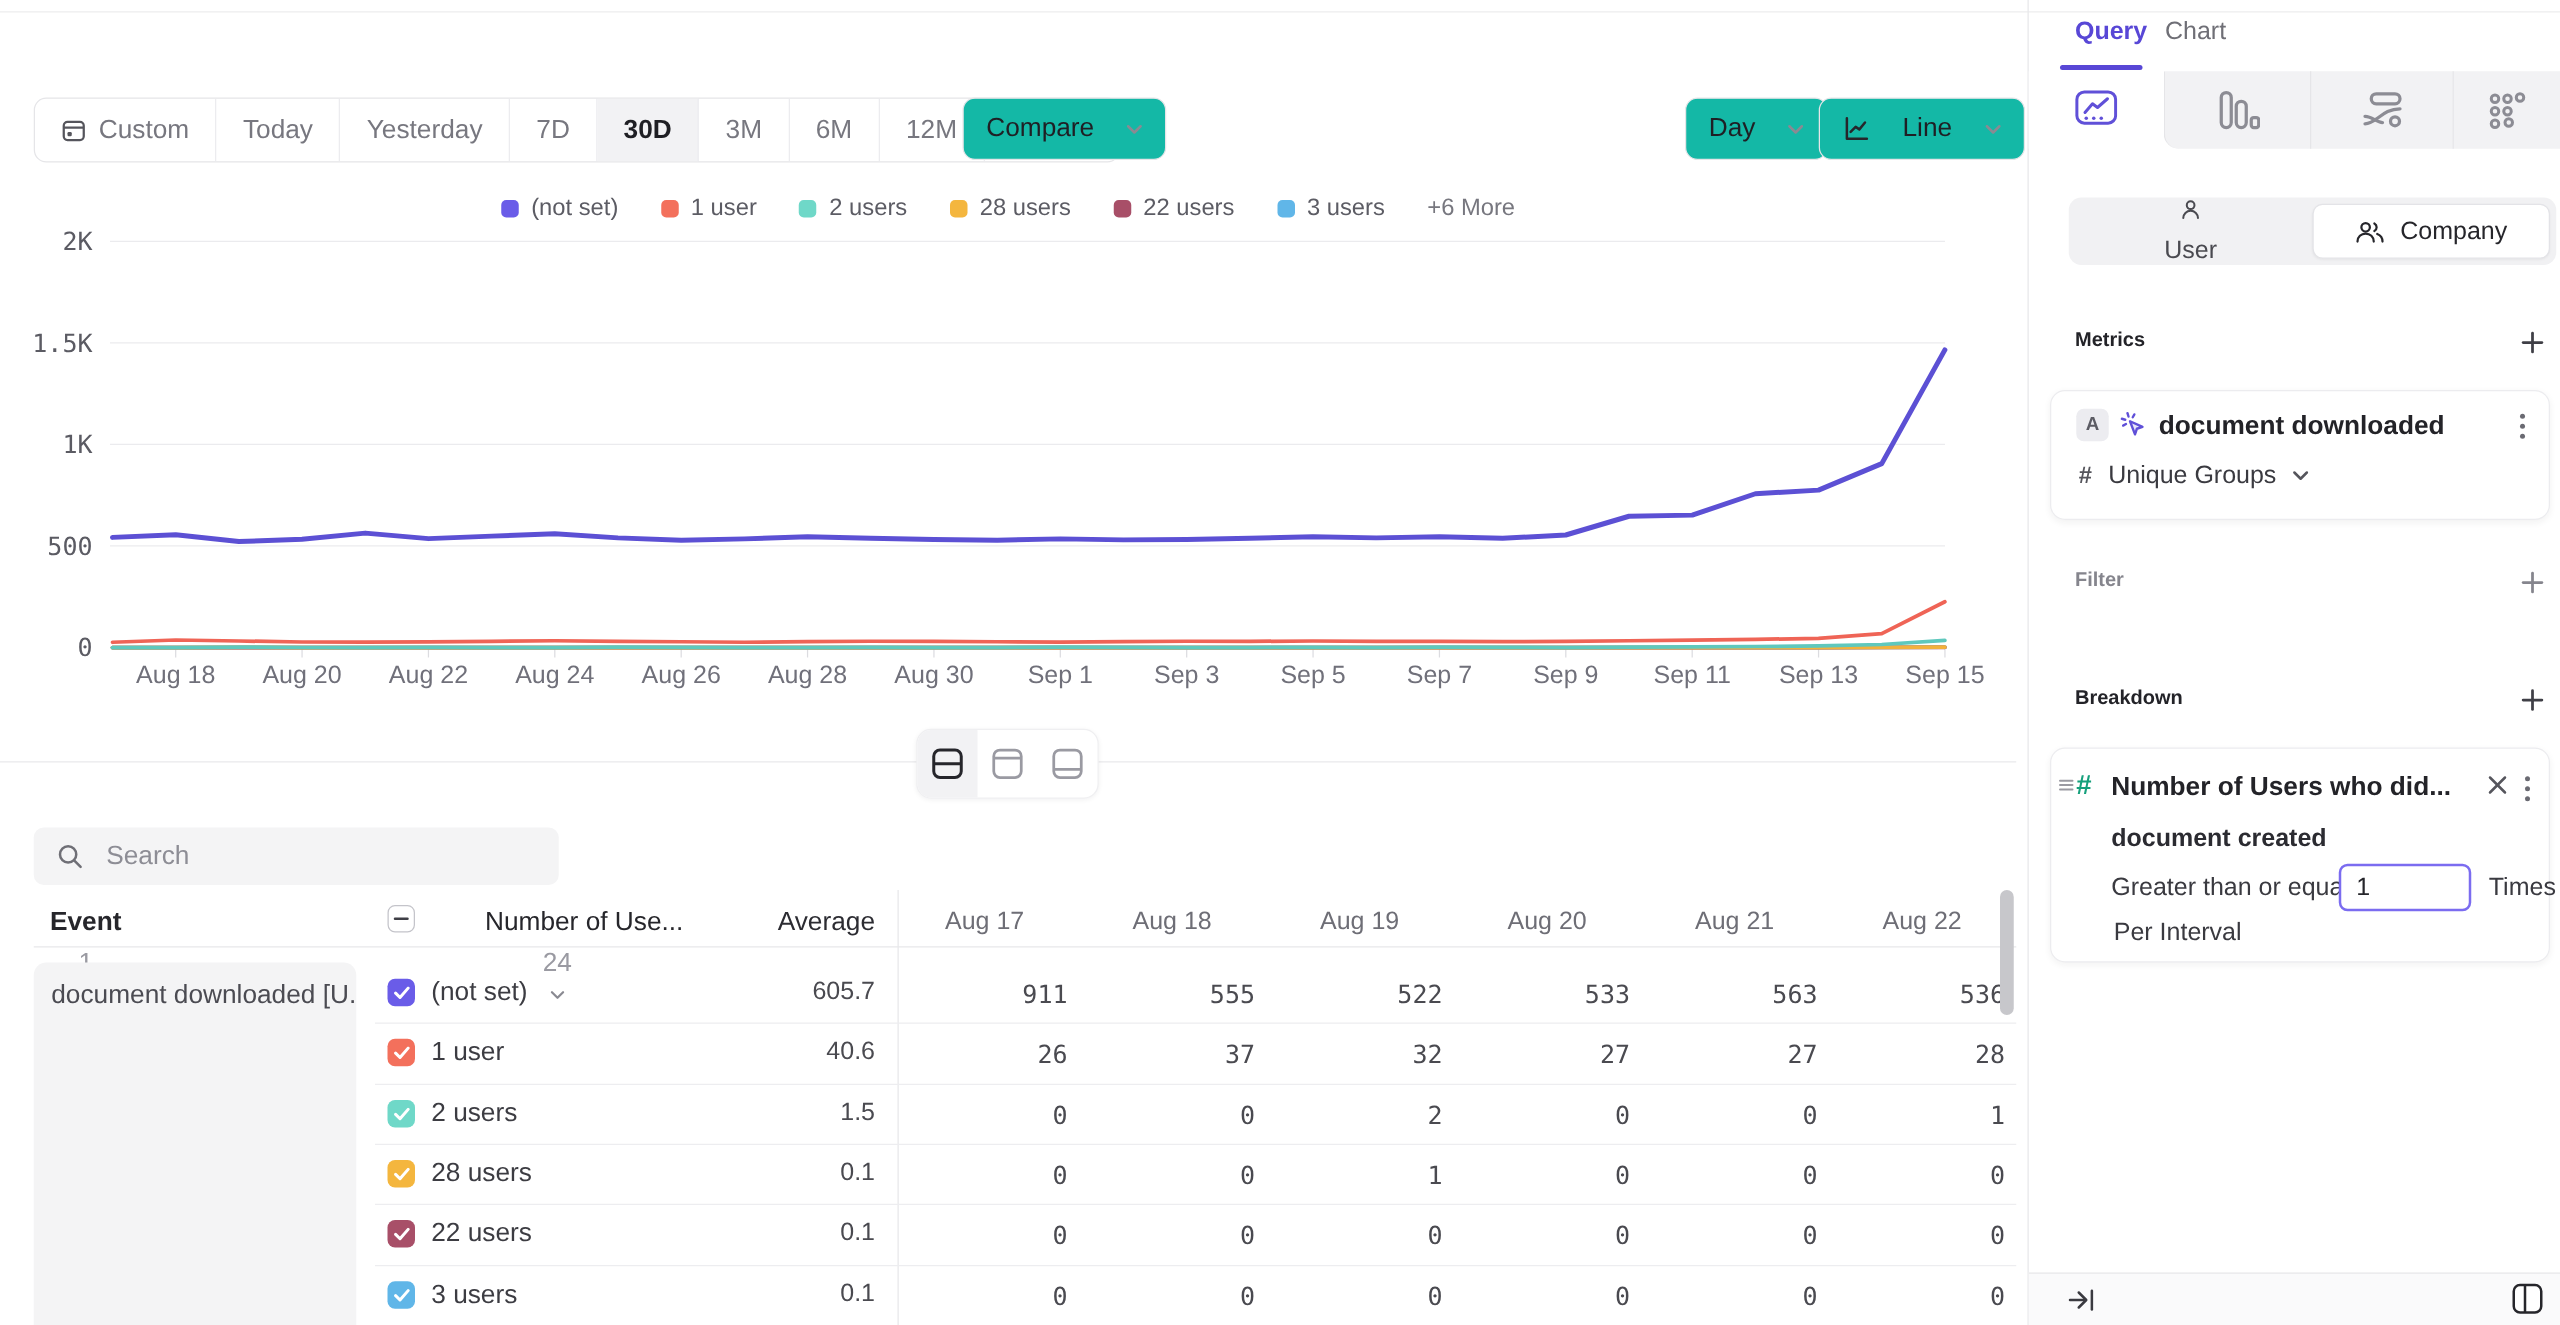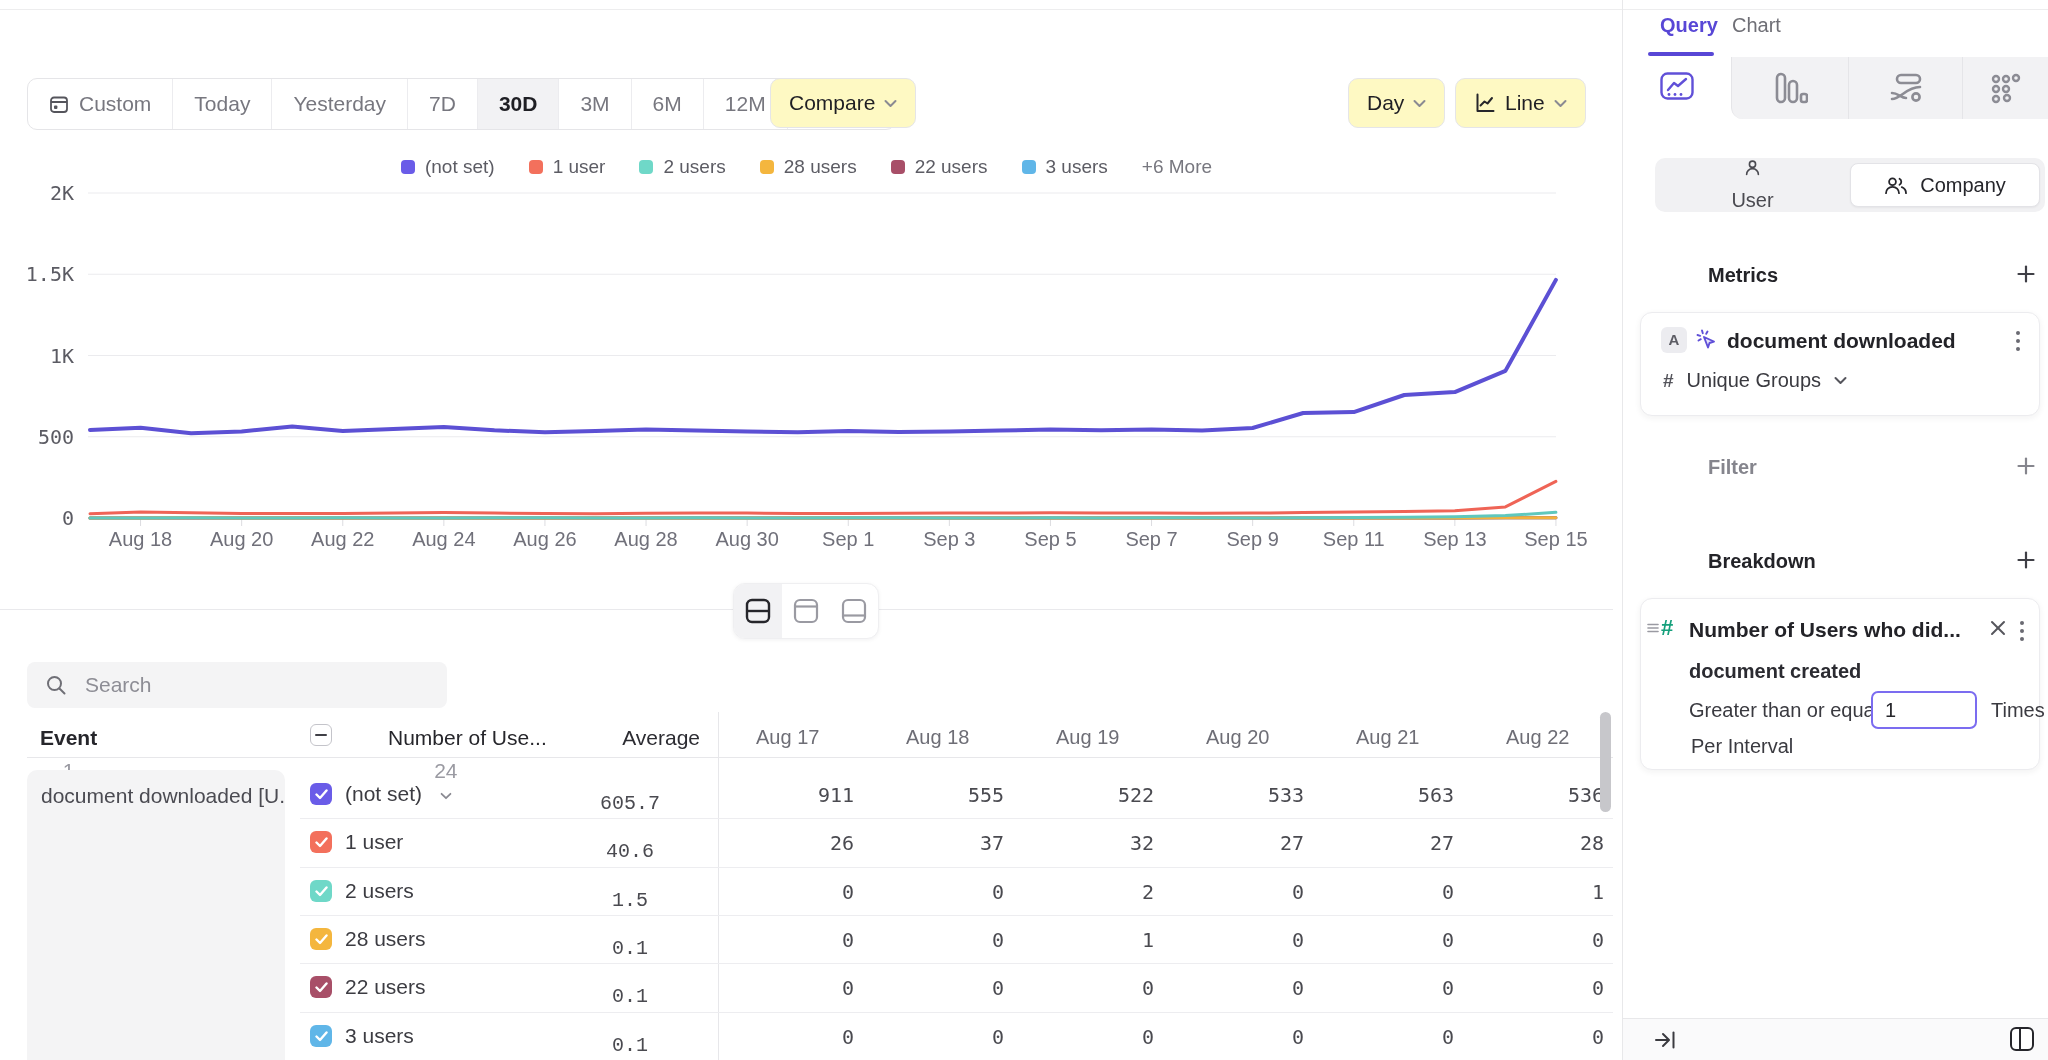--- a/index.html
+++ b/index.html
@@ -8,22 +8,22 @@
 
   
   .hairline-top{position:absolute;left:0;top:9px;width:2048px;height:1px;background:#ededee;}
   .range-group{position:absolute;left:27px;top:78px;height:50px;border:1px solid #e5e5e8;
                border-radius:10px;display:flex;background:#fff;overflow:hidden;}
   .range-btn{display:flex;align-items:center;gap:10px;padding:0 21px;font-size:21px;
              color:#77777f;border-right:1px solid #ececef;cursor:pointer;white-space:nowrap;}
   .range-btn:last-child{border-right:none;}
   .range-btn.selected{background:#f2f2f4;color:#1f1f24;font-weight:600;}
   .btn{position:absolute;top:78px;height:50px;border:1px solid #e5e5e8;border-radius:10px;
-       display:flex;align-items:center;gap:9px;padding:5px 18px;font-size:21px;color:#1f1f24;
-       background:#fef9c3;box-sizing:border-box;}
+       display:flex;align-items:center;gap:26px;padding:5px 18px;font-size:21px;color:#1f1f24;
+       background:#14b8a6;box-sizing:border-box;}
   .chev{color:#8a8a92;flex:none;}
 
   
   .legend{position:absolute;left:0;top:156px;width:1613px;display:flex;justify-content:center;
           align-items:center;gap:34px;}
   .legend-items{display:flex;gap:34px;align-items:center;}
   .legend-item{display:flex;gap:10px;align-items:center;font-size:19px;color:#5c5c64;}
   .swatch{width:14px;height:14px;border-radius:4px;flex:none;}
   .legend-more{font-size:19px;color:#77777f;}
 
@@ -55,22 +55,22 @@
               color:#2c2c32;}
   .header-underline{position:absolute;left:27px;top:757px;width:1586px;height:1px;background:#e7e7ea;}
   .column-divider{position:absolute;left:718px;top:712px;width:1px;height:348px;background:#e7e7ea;}
   .event-cell{position:absolute;left:27px;top:770px;width:258px;height:290px;background:#f4f4f5;
               border-radius:10px 10px 0 0;box-sizing:border-box;padding:14px 0 0 14px;}
   .event-cell span{font-size:21px;color:#4b4b52;white-space:nowrap;display:block;overflow:hidden;}
   .series-row{position:absolute;left:300px;width:420px;height:48px;}
   .cb{position:absolute;left:10px;top:13px;width:22px;height:22px;border-radius:6px;display:flex;
       align-items:center;justify-content:center;}
   .row-label{position:absolute;left:45px;top:12px;font-size:21px;color:#3c3c42;white-space:nowrap;}
-  .row-avg{position:absolute;left:260px;top:22px;width:140px;text-align:center;
-           font-family:Liberation Mono, monospace;font-size:20px;color:#4a4a50;}
+  .row-avg{position:absolute;left:260px;top:12px;width:140px;text-align:right;
+           font-family:Liberation Sans, sans-serif;font-size:20px;color:#4a4a50;}
   .row-sep{position:absolute;left:300px;width:1313px;height:1px;background:#ededf0;}
   .dates-area{position:absolute;left:719px;top:712px;width:894px;height:348px;overflow:hidden;}
   .dates-inner{position:absolute;left:37px;top:0;width:1000px;height:348px;}
   .date-header-row{position:absolute;left:0;top:0;display:flex;}
   .date-head{width:150px;flex:none;text-align:left;font-size:20px;color:#6e6e76;padding-top:14px;
              box-sizing:border-box;white-space:nowrap;}
   .date-val-row{position:absolute;left:0;display:flex;height:48px;}
   .date-val{width:150px;flex:none;text-align:right;padding:13px 52px 0 0;box-sizing:border-box;
             font-family:"DejaVu Sans Mono",monospace;font-size:20px;color:#4a4a50;}
   .scroll-thumb{position:absolute;left:1600px;top:712px;width:11px;height:100px;border-radius:6px;
@@ -89,21 +89,21 @@
   .ct-cell.active{background:#fff;border-left:none;}
   .ct-c2{border-radius:0 0 0 12px;}
   .entity-toggle{position:absolute;left:1655px;top:158px;width:390px;height:54px;background:#f1f1f3;
                  border-radius:10px;}
   .ent-opt{position:absolute;display:flex;align-items:center;justify-content:center;gap:12px;
            font-size:20px;cursor:pointer;}
   .ent-user{left:0;top:0;width:195px;height:54px;color:#4a4a50;flex-direction:column;}
   .ent-company{left:195px;top:5px;width:190px;height:44px;background:#fff;border:1px solid #e3e3e7;
                border-radius:8px;box-shadow:0 1px 2px rgba(0,0,0,.05);color:#26262b;font-weight:500;
                box-sizing:border-box;}
-  .section-title{position:absolute;left:1660px;font-size:20px;font-weight:700;color:#232328;margin-left:48px;}
+  .section-title{position:absolute;left:1660px;font-size:16px;font-weight:700;color:#232328;}
   .section-title.muted{color:#85858d;font-weight:600;}
   .plus-btn{position:absolute;left:2014px;width:24px;height:24px;display:flex;align-items:center;
             justify-content:center;cursor:pointer;}
   .card{position:absolute;left:1640px;width:400px;background:#fff;border:1px solid #ececef;
         border-radius:12px;box-shadow:0 2px 6px rgba(30,30,40,.06);box-sizing:border-box;}
   .m-badge{position:absolute;left:20px;top:14px;width:26px;height:26px;background:#ececf0;
            border-radius:6px;text-align:center;line-height:26px;font-size:15px;font-weight:700;
            color:#5c5c64;}
   .m-event-icon{position:absolute;left:54px;top:15px;}
   .m-title{position:absolute;left:86px;top:16px;font-size:21px;font-weight:600;color:#232328;

